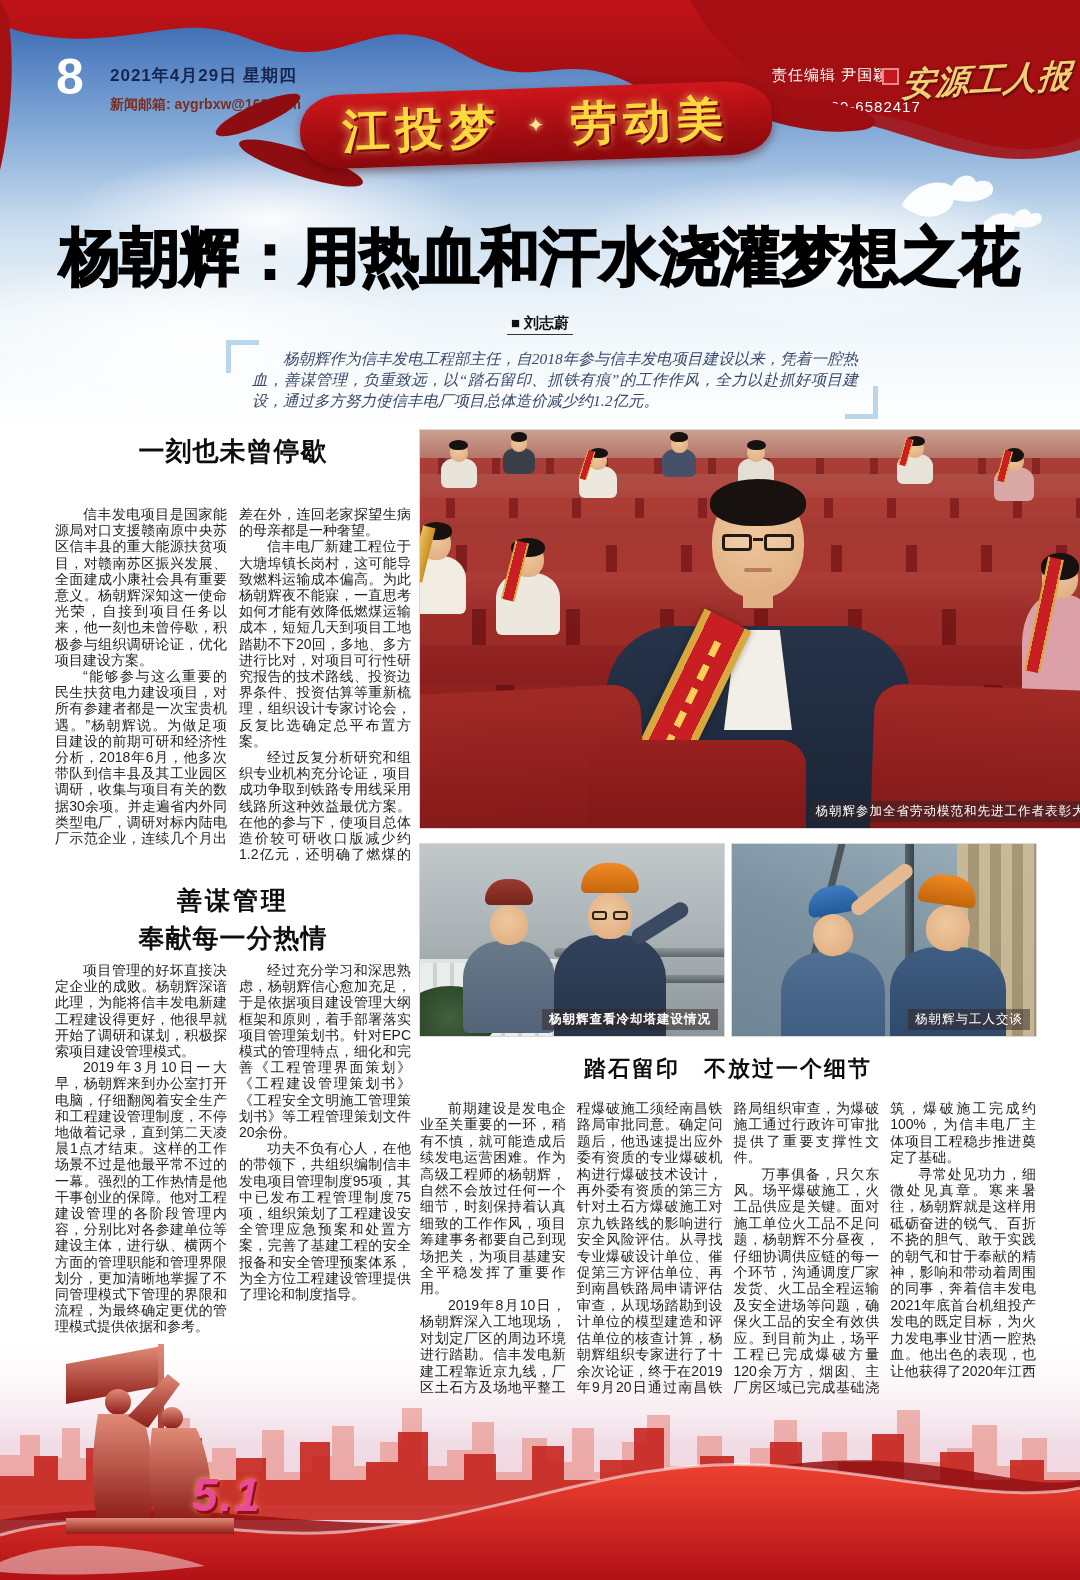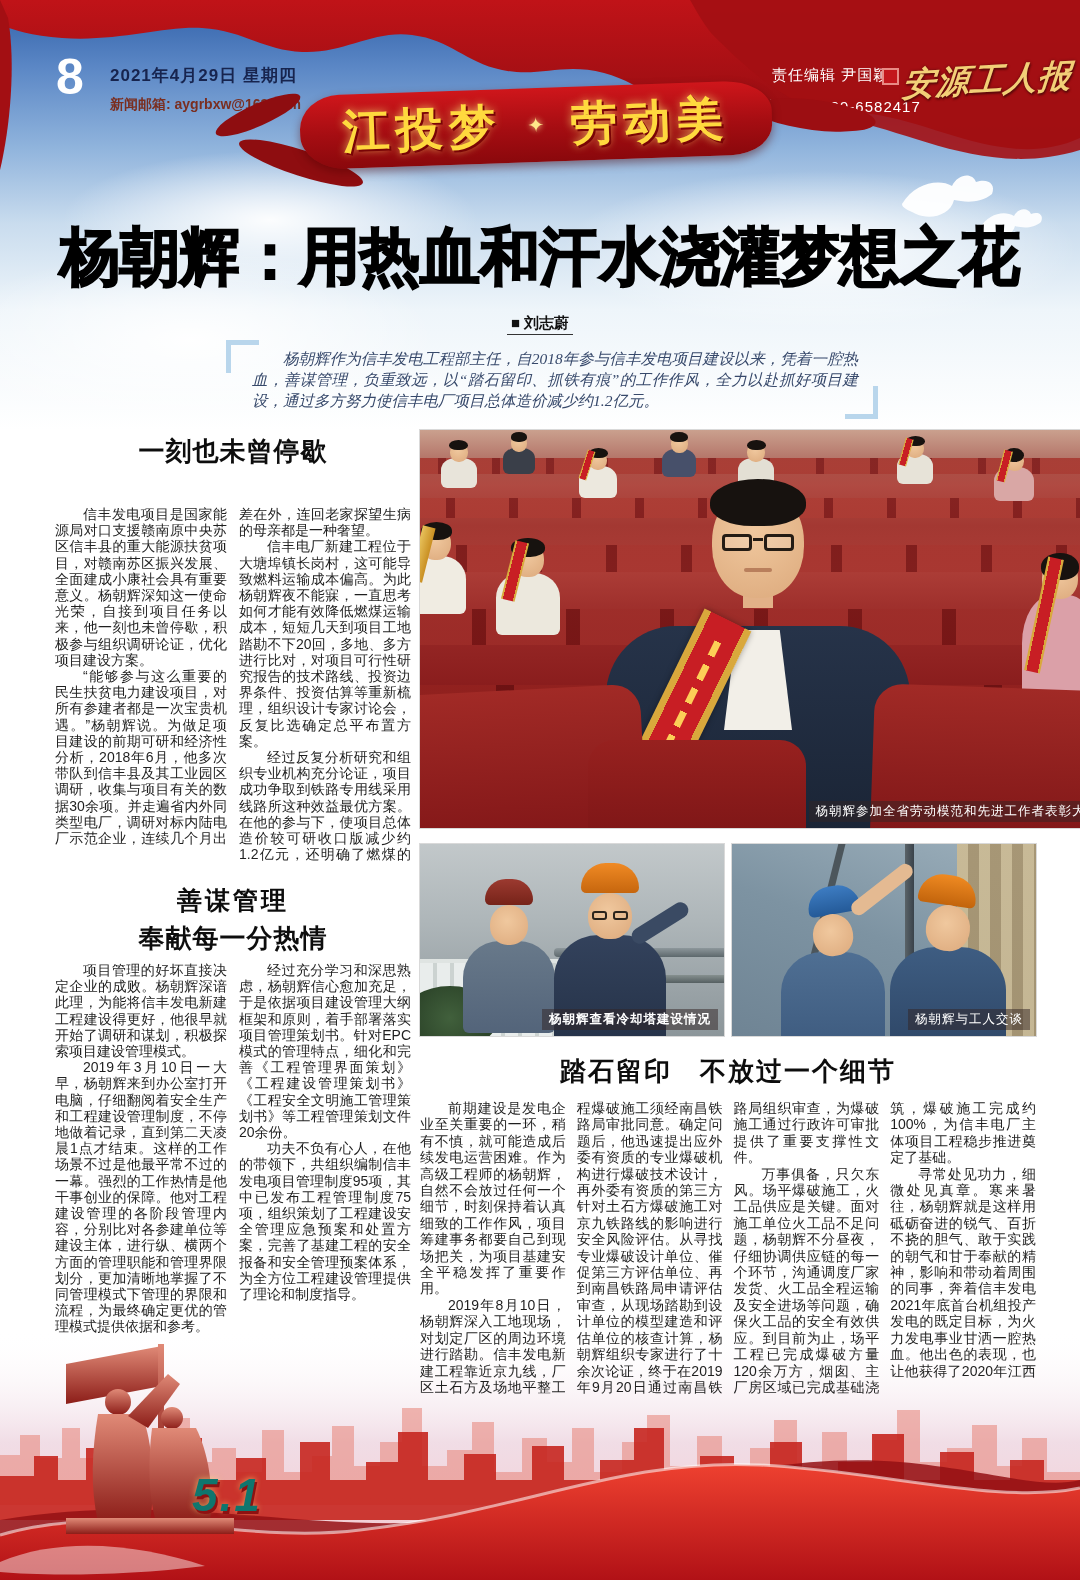--- a/index.html
+++ b/index.html
@@ -44,42 +44,42 @@
   
   .sec-title{position:absolute;text-align:center;font-weight:900;color:#0d0d0d;}
   .sec-title .l1{font-size:25px;letter-spacing:3px;}
   .sec-title .l2{font-size:26px;letter-spacing:1px;margin-top:4px;}
   .body-text{position:absolute;text-align:justify;color:#1f1f1f;column-fill:auto;overflow:hidden;}
   .body-text p{margin:0;text-indent:2em;}
   #sec1-title{left:55px;top:430px;width:356px;}
   #sec1-body{left:55px;top:506px;width:356px;height:372px;column-count:2;column-gap:12px;font-size:14px;line-height:16.2px;}
   #sec2-title{left:55px;top:884px;width:356px;}
   #sec2-body{left:55px;top:962px;width:356px;height:386px;column-count:2;column-gap:12px;font-size:14px;line-height:16.2px;}
-  #sec3-title{left:420px;top:1054px;width:616px;font-size:26px;letter-spacing:2px;}
+  #sec3-title{left:420px;top:1054px;width:616px;font-size:22px;letter-spacing:2px;}
   #sec3-body{left:420px;top:1100px;width:616px;height:304px;column-count:4;column-gap:11px;font-size:14px;line-height:16.4px;z-index:3;}
   
   .photo{position:absolute;overflow:hidden;box-shadow:0 0 0 1px rgba(0,0,0,.15);}
   .photo-caption{position:absolute;right:6px;bottom:6px;background:rgba(50,35,35,.5);color:#fff;
         font-size:12.5px;letter-spacing:1px;padding:2px 7px;z-index:9;white-space:nowrap;}
   #photo-main{left:420px;top:430px;width:692px;height:398px;
         background:linear-gradient(180deg,#b98a76 0%,#a85248 7%,#b04a42 14%,#a33832 24%,#ab3c36 36%,#972826 50%,#8a1d1d 64%,#7b1415 82%,#6e1012 100%);}
   .seatrow{position:absolute;left:-4%;width:108%;border-radius:6px;opacity:.8;}
   .pz{position:absolute;}
   .head{border-radius:50% 50% 46% 46%;background:radial-gradient(circle at 45% 40%,#f0c89e,#dca97c);position:relative;margin:0 auto;}
   .hair{position:absolute;left:-2%;top:-10%;width:104%;height:52%;background:#17120f;border-radius:50% 50% 44% 44%;}
   .torso{border-radius:40% 40% 6px 6px;margin:-4px auto 0;}
   .sash{position:absolute;background:linear-gradient(90deg,#d9a83c 0 14%,#c81e24 14% 86%,#d9a83c 86% 100%);}
   #photo-s1{left:420px;top:844px;width:304px;height:192px;
         background:linear-gradient(180deg,#c2c8ca 0%,#aeb6b9 40%,#9aa3a7 75%,#8c969a 100%);font-weight:bold;}
   #photo-s2{left:732px;top:844px;width:304px;height:192px;
         background:linear-gradient(200deg,#9db0bc 0%,#7d93a2 50%,#6f8494 100%);}
   
   .bottom-band{position:absolute;left:0;top:1330px;width:1080px;height:250px;z-index:1;}
   .fest{position:absolute;left:192px;top:1468px;z-index:4;font-size:46px;font-weight:900;font-style:italic;
-        color:#0f766e;text-shadow:2px 3px 0 #8e1212,0 0 6px rgba(255,220,120,.7);letter-spacing:2px;}
+        color:#ec4899;text-shadow:2px 3px 0 #8e1212,0 0 6px rgba(255,220,120,.7);letter-spacing:2px;}
 </style>
 </head>
 <body>
 
 <div id="page">
 
   <div class="sky">
     <div class="cloud" style="left:60px;top:150px;width:420px;height:140px;"></div>
     <div class="cloud" style="left:560px;top:170px;width:520px;height:160px;"></div>
     <div class="cloud" style="left:-60px;top:250px;width:500px;height:180px;"></div>

